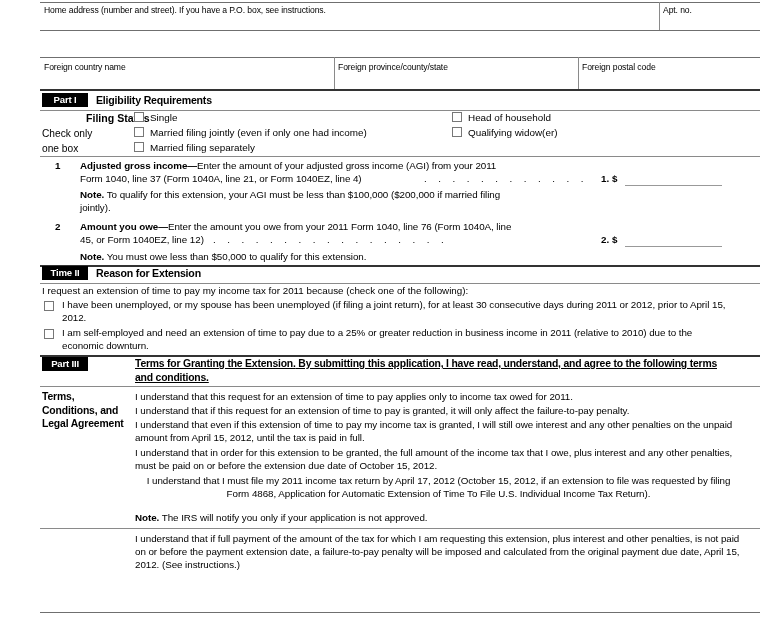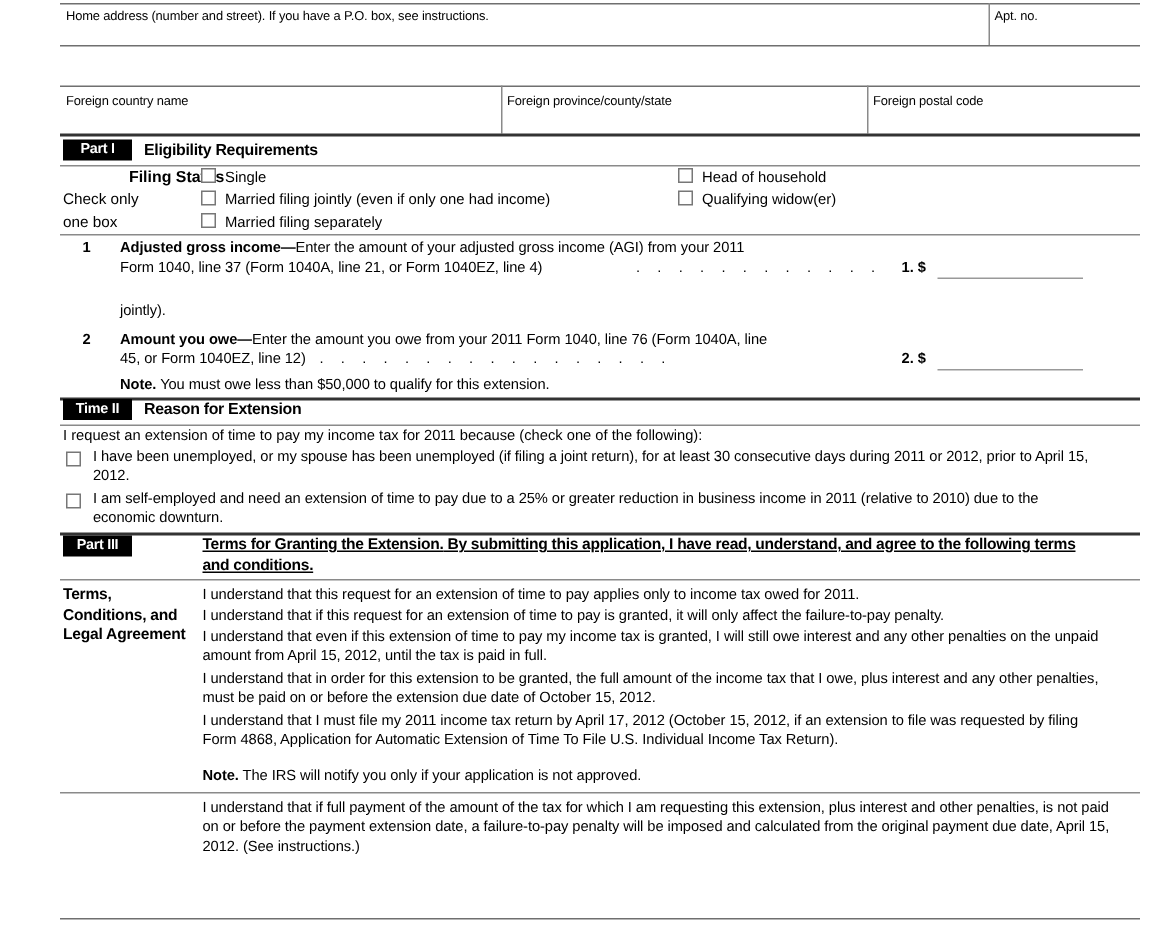--- a/index.html
+++ b/index.html
@@ -254,20 +254,24 @@
 
   <div class="lineno" style="left:55px; top:160px;">1</div>
   <div class="linetext" style="left:80px; top:160px; width:520px;">
     <b>Adjusted gross income—</b><span>Enter the amount of your adjusted gross income (AGI) from your 2011</span>
   </div>
   <div class="linetext" style="left:80px; top:173px;">Form 1040, line 37 (Form 1040A, line 21, or Form 1040EZ, line 4)</div>
   <div class="leader" style="left:424px; top:173px;">. . . . . . . . . . . .</div>
   <div class="amt-tag" style="left:601px; top:173px;">1. $</div>
   <div class="amt-underline" style="left:625px; top:185px; width:97px;"></div>
 
+  <div class="linetext" style="left:80px; top:189px; width:530px;">
+    <b>Note.</b>
+    <span>To qualify for this extension, your AGI must be less than $100,000 ($200,000 if married filing</span>
+  </div>
   <div class="linetext" style="left:80px; top:202px;">jointly).</div>
 
   <div class="lineno" style="left:55px; top:221px;">2</div>
   <div class="linetext" style="left:80px; top:221px; width:520px;">
     <b>Amount you owe—</b><span>Enter the amount you owe from your 2011 Form 1040, line 76 (Form 1040A, line</span>
   </div>
   <div class="linetext" style="left:80px; top:234px;">45, or Form 1040EZ, line 12)</div>
   <div class="leader" style="left:213px; top:234px;">. . . . . . . . . . . . . . . . .</div>
   <div class="amt-tag" style="left:601px; top:234px;">2. $</div>
   <div class="amt-underline" style="left:625px; top:246px; width:97px;"></div>
@@ -306,21 +310,21 @@
   </div>
 
   <div class="rule thin" style="top:386px;"></div>
 
   <div class="sec-label" style="top:390px;">Terms, Conditions, and Legal Agreement</div>
 
   <div class="termp" style="top:390px;">I understand that this request for an extension of time to pay applies only to income tax owed for 2011.</div>
   <div class="termp" style="top:404px;">I understand that if this request for an extension of time to pay is granted, it will only affect the failure-to-pay penalty.</div>
   <div class="termp" style="top:418px;">I understand that even if this extension of time to pay my income tax is granted, I will still owe interest and any other penalties on the unpaid amount from April 15, 2012, until the tax is paid in full.</div>
   <div class="termp" style="top:446px;">I understand that in order for this extension to be granted, the full amount of the income tax that I owe, plus interest and any other penalties, must be paid on or before the extension due date of October 15, 2012.</div>
-  <div class="termp" style="top:474px;">I understand that I must file my 2011 income tax return by April 17, 2012 (October 15, 2012, if an extension to file was requested by filing Form 4868, Application for Automatic Extension of Time To File U.S. Individual Income Tax Return).</div>
+  <div class="termp" style="top:474px;text-align:center;">I understand that I must file my 2011 income tax return by April 17, 2012 (October 15, 2012, if an extension to file was requested by filing Form 4868, Application for Automatic Extension of Time To File U.S. Individual Income Tax Return).</div>
   <div class="termp" style="top:511px;">
     <b>Note.</b><span> The IRS will notify you only if your application is not approved.</span>
   </div>
 
   <div class="rule thin" style="top:528px;"></div>
 
   <div class="termp" style="top:532px;">I understand that if full payment of the amount of the tax for which I am requesting this extension, plus interest and other penalties, is not paid on or before the payment extension date, a failure-to-pay penalty will be imposed and calculated from the original payment due date, April 15, 2012. (See instructions.)</div>
 
   <div class="rule" style="top:612px;"></div>
 

